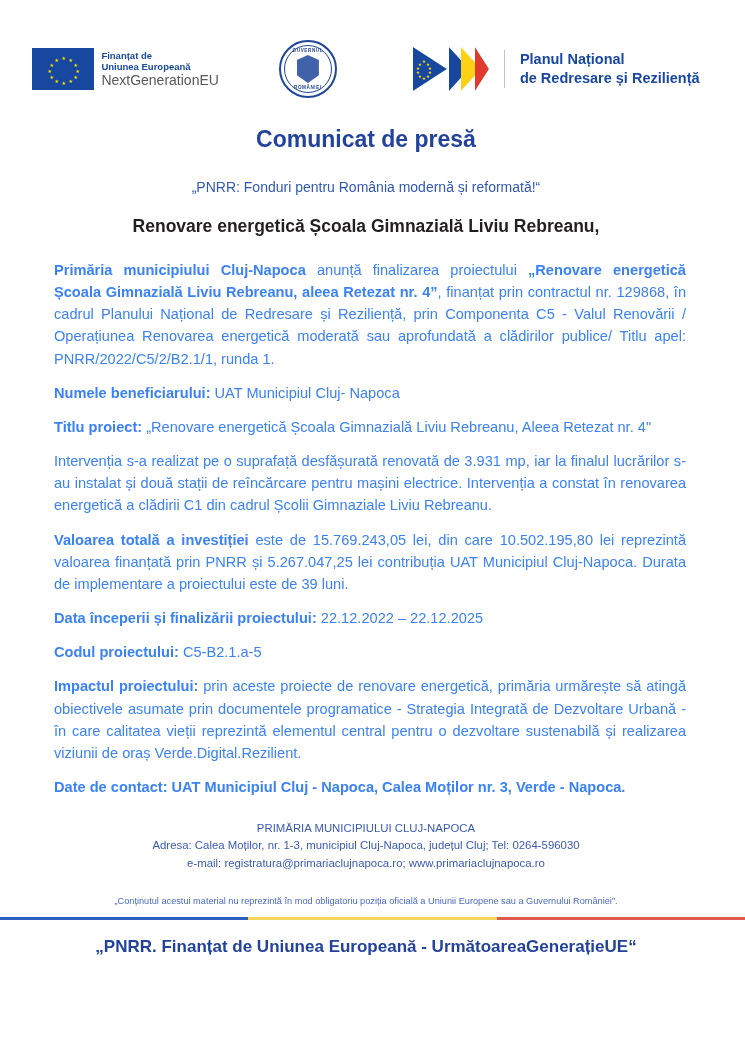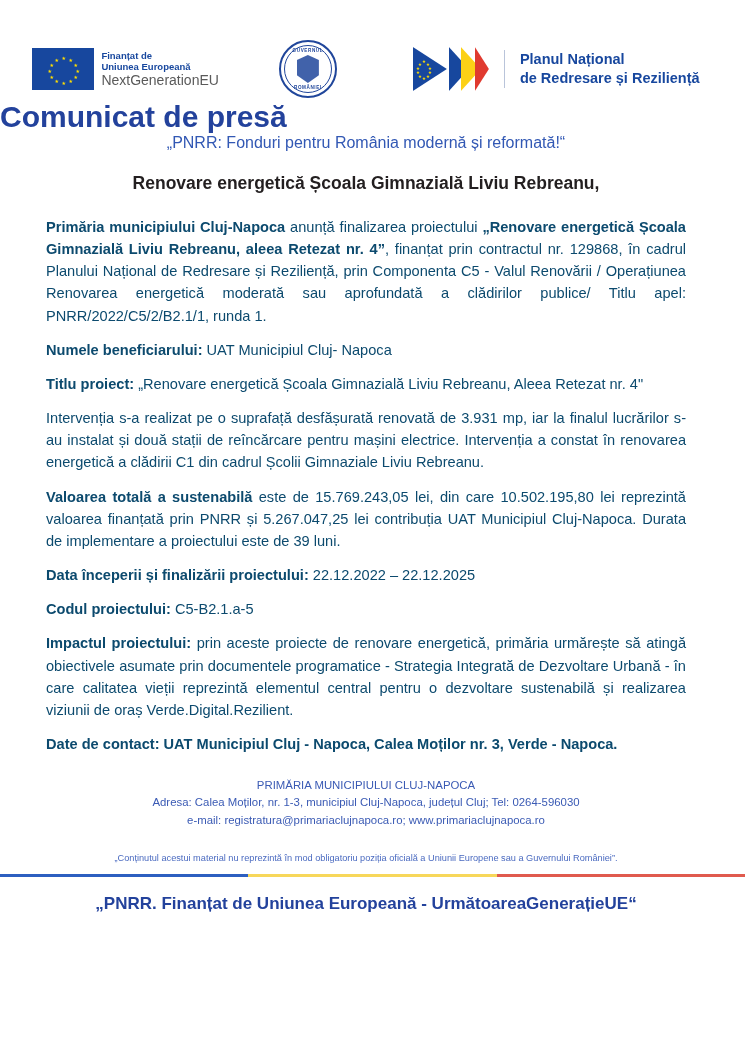--- a/index.html
+++ b/index.html
@@ -130,51 +130,53 @@
   }
   .pnrr-text {
     color: #17479e;
     font-weight: bold;
     font-size: 14.5px;
     line-height: 1.32;
   }
 
   
   .title-main {
-    text-align: left;
+    text-align: center;
     color: #23429c;
     font-weight: bold;
-    font-size: 30px;
+    font-size: 23px;
+    margin-top: 26px;
   }
   .title-sub {
     text-align: center;
     color: #3258b4;
-    font-size: 16px;
+    font-size: 14px;
+    margin-top: 26px;
   }
   .title-project {
     text-align: center;
     color: #231f20;
     font-weight: bold;
     font-size: 17.5px;
     line-height: 1.42;
     margin-top: 19px;
   }
 
   
   .content {
     margin: 0 auto;
     padding: 0 46px;
     box-sizing: border-box;
   }
   p.body-par {
     font-size: 14.6px;
     line-height: 1.52;
     text-align: justify;
-    margin: 12px 0 0 0;
-    color: #0c4a6e;
+    margin: 12px 0 0 8px;
+    color: #3b82f6;
   }
   p.first { margin-top: 20px; }
   .b { font-weight: bold; }
 
   
   .footer-org {
     text-align: center;
     color: #3a5ab4;
     font-size: 11.4px;
     line-height: 1.5;
@@ -278,21 +280,21 @@
 
     <p class="body-par first"><span class="b">Primăria municipiului Cluj-Napoca</span><span> anunță finalizarea proiectului </span><span class="b">„Renovare energetică Școala Gimnazială Liviu Rebreanu, aleea Retezat nr. 4”</span><span>, finanțat prin contractul nr. 129868, în cadrul Planului Național de Redresare și Reziliență, prin Componenta C5 - Valul Renovării / Operațiunea Renovarea energetică moderată sau aprofundată a clădirilor publice/ Titlu apel: PNRR/2022/C5/2/B2.1/1, runda 1.</span></p>
 
     <p class="body-par"><span class="b">Numele beneficiarului:</span><span> UAT Municipiul Cluj- Napoca</span></p>
 
     <p class="body-par"><span class="b">Titlu proiect:</span><span> „Renovare energetică Școala Gimnazială Liviu Rebreanu, Aleea Retezat nr. 4"</span></p>
 
 
     <p class="body-par">Intervenția s-a realizat pe o suprafață desfășurată renovată de 3.931 mp, iar la finalul lucrărilor s-au instalat și două stații de reîncărcare pentru mașini electrice. Intervenția a constat în renovarea energetică a clădirii C1 din cadrul Școlii Gimnaziale Liviu Rebreanu.</p>
 
-    <p class="body-par"><span class="b">Valoarea totală a sustenabilă</span><span> este de 15.769.243,05 lei, din care 10.502.195,80 lei reprezintă valoarea finanțată prin PNRR și 5.267.047,25 lei contribuția UAT Municipiul Cluj-Napoca. Durata de implementare a proiectului este de 39 luni.</span></p>
+    <p class="body-par"><span class="b">Valoarea totală a investiției</span><span> este de 15.769.243,05 lei, din care 10.502.195,80 lei reprezintă valoarea finanțată prin PNRR și 5.267.047,25 lei contribuția UAT Municipiul Cluj-Napoca. Durata de implementare a proiectului este de 39 luni.</span></p>
 
     <p class="body-par"><span class="b">Data începerii și finalizării proiectului:</span><span> 22.12.2022 – 22.12.2025</span></p>
 
     <p class="body-par"><span class="b">Codul proiectului:</span><span> C5-B2.1.a-5</span></p>
 
     <p class="body-par"><span class="b">Impactul proiectului:</span><span> prin aceste proiecte de renovare energetică, primăria urmărește să atingă obiectivele asumate prin documentele programatice - Strategia Integrată de Dezvoltare Urbană - în care calitatea vieții reprezintă elementul central pentru o dezvoltare sustenabilă și realizarea viziunii de oraș Verde.Digital.Rezilient.</span></p>
 
     <p class="body-par b">Date de contact: UAT Municipiul Cluj - Napoca, Calea Moților nr. 3, Verde - Napoca.</p>
 
     <div class="footer-org">

